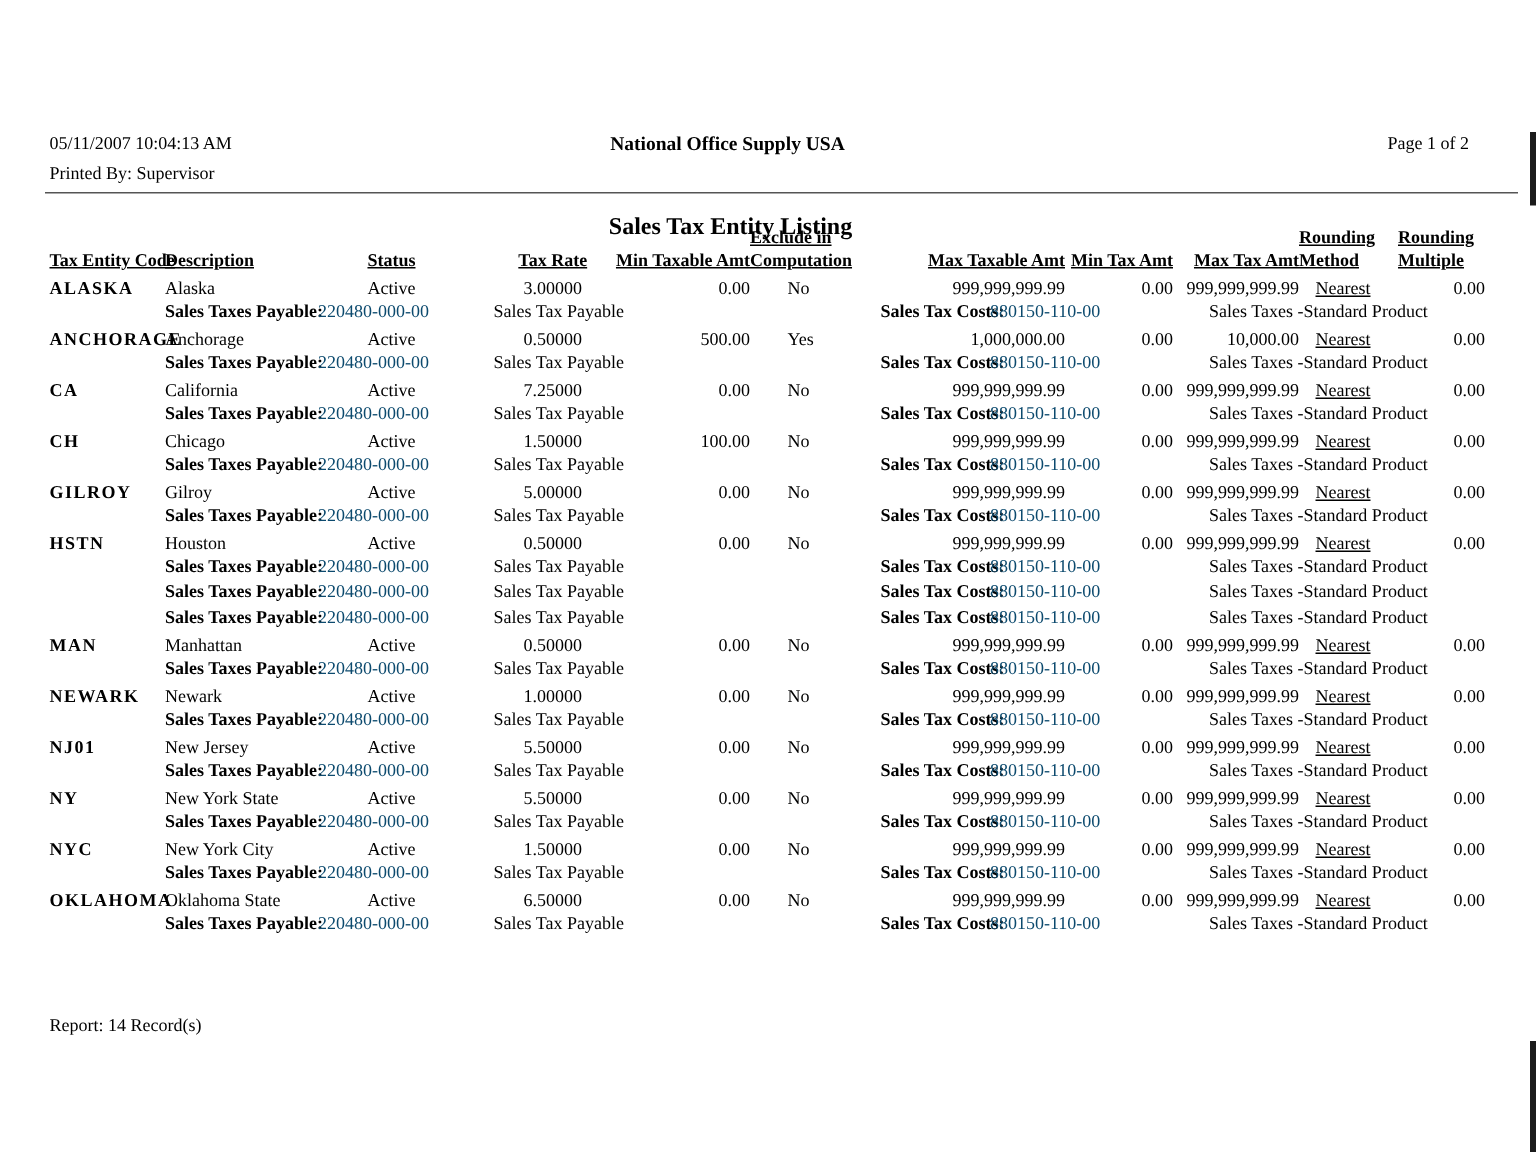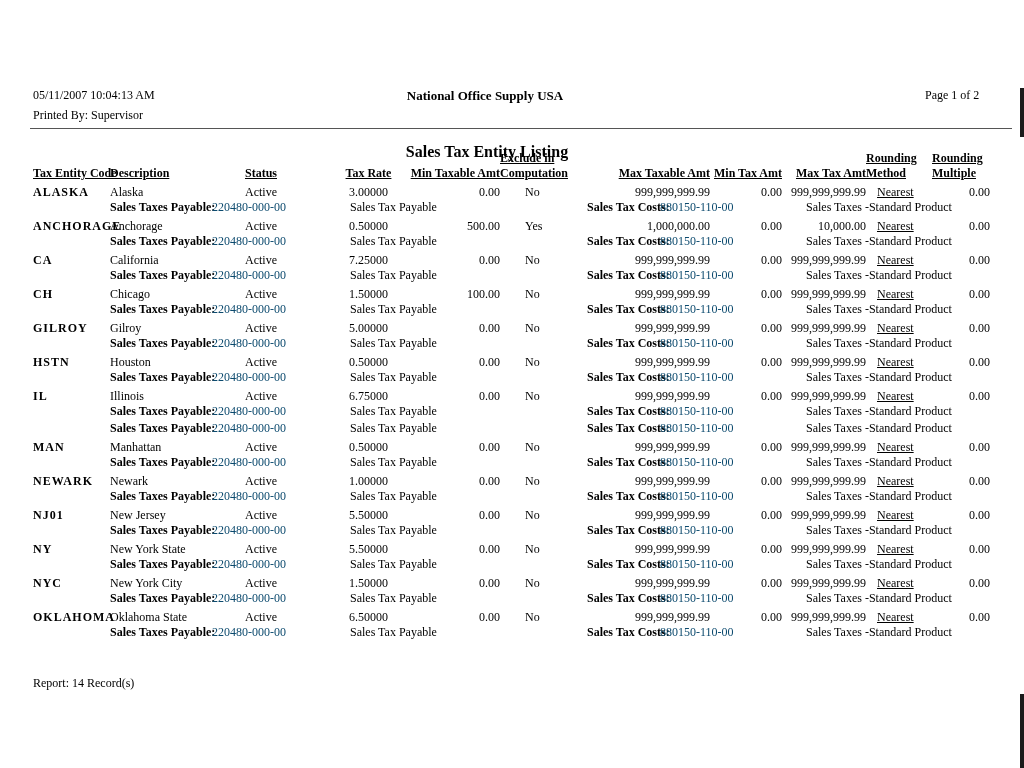--- a/index.html
+++ b/index.html
@@ -59,21 +59,21 @@
 
   td.code { font-weight: bold; letter-spacing: 1px; }
 
   tr.sub-row td { position: relative; height: 17px; }
   tr.sub-row span { position: absolute; bottom: 2px; white-space: nowrap; }
   .bold { font-weight: bold; }
   .acct { color: #0c4a6e; cursor: pointer; }
 
   .sub-payable-label { left: 77px;  }
   .sub-payable-acct  { left: 179px; }
-  .sub-payable-desc  { left: 317px; margin-top: 46px; }
+  .sub-payable-desc  { left: 296px; margin-top: 46px; }
   .sub-costs-label   { left: 554px; }
   .sub-costs-acct    { left: 627px; }
   .sub-costs-desc    { left: 773px; }
 
   
   .report-footer { left: 33px; top: 676px; }
 
   
   .edge-mark-top    { right: 0; top: 88px;  width: 4px; height: 49px; background: #1b1b1b; }
   .edge-mark-bottom { right: 0; top: 694px; width: 4px; height: 74px; background: #1b1b1b; }
@@ -272,33 +272,20 @@
     <td colspan="11">
       <span class="bold sub-payable-label">Sales Taxes Payable:</span>
       <span class="acct sub-payable-acct">220480-000-00</span>
       <span class="sub-payable-desc">Sales Tax Payable</span>
       <span class="bold sub-costs-label">Sales Tax Costs:</span>
       <span class="acct sub-costs-acct">880150-110-00</span>
       <span class="sub-costs-desc">Sales Taxes -Standard Product</span>
     </td>
   </tr>
 
-  <tr class="main-row">
-    <td class="code ta-l">IL</td>
-    <td class="ta-l">Illinois</td>
-    <td class="ta-r">Active</td>
-    <td class="pad-rate">6.75000</td>
-    <td class="ta-r">0.00</td>
-    <td class="pad-excl">No</td>
-    <td class="ta-r">999,999,999.99</td>
-    <td class="ta-r">0.00</td>
-    <td class="ta-r">999,999,999.99</td>
-    <td class="pad-meth">Nearest</td>
-    <td class="ta-r">0.00</td>
-  </tr>
   <tr class="sub-row">
     <td colspan="11">
       <span class="bold sub-payable-label">Sales Taxes Payable:</span>
       <span class="acct sub-payable-acct">220480-000-00</span>
       <span class="sub-payable-desc">Sales Tax Payable</span>
       <span class="bold sub-costs-label">Sales Tax Costs:</span>
       <span class="acct sub-costs-acct">880150-110-00</span>
       <span class="sub-costs-desc">Sales Taxes -Standard Product</span>
     </td>
   </tr>

